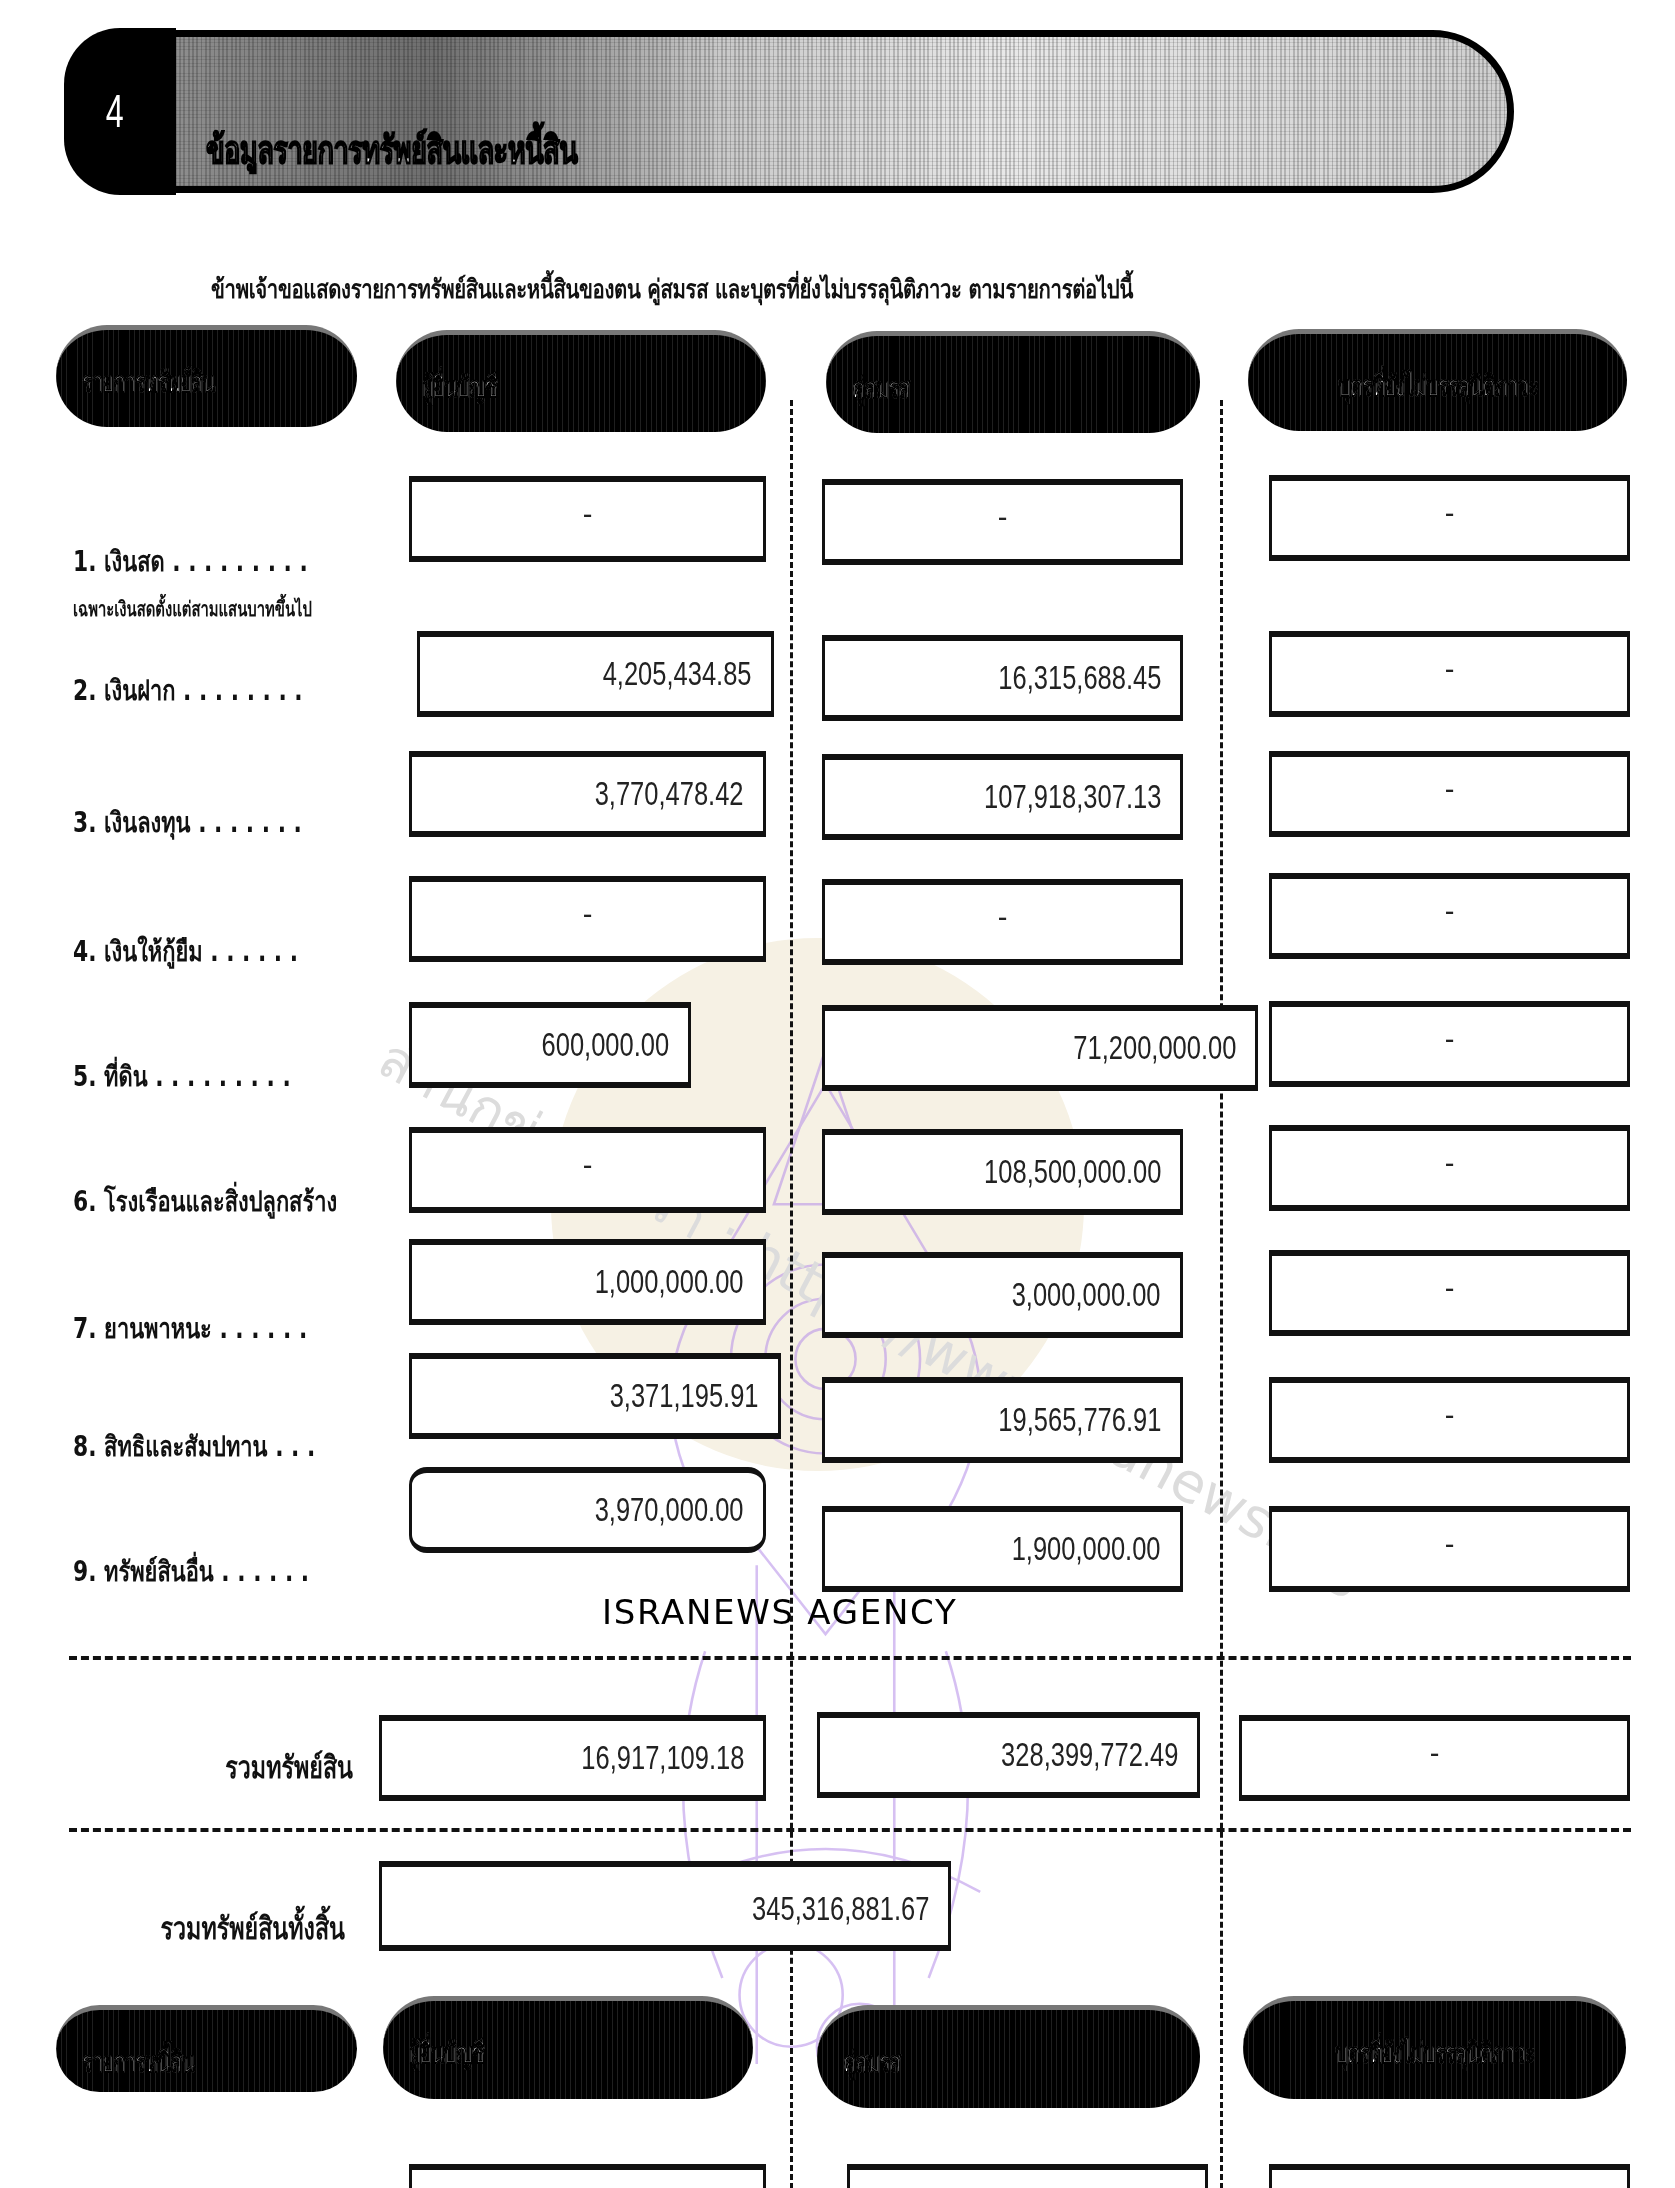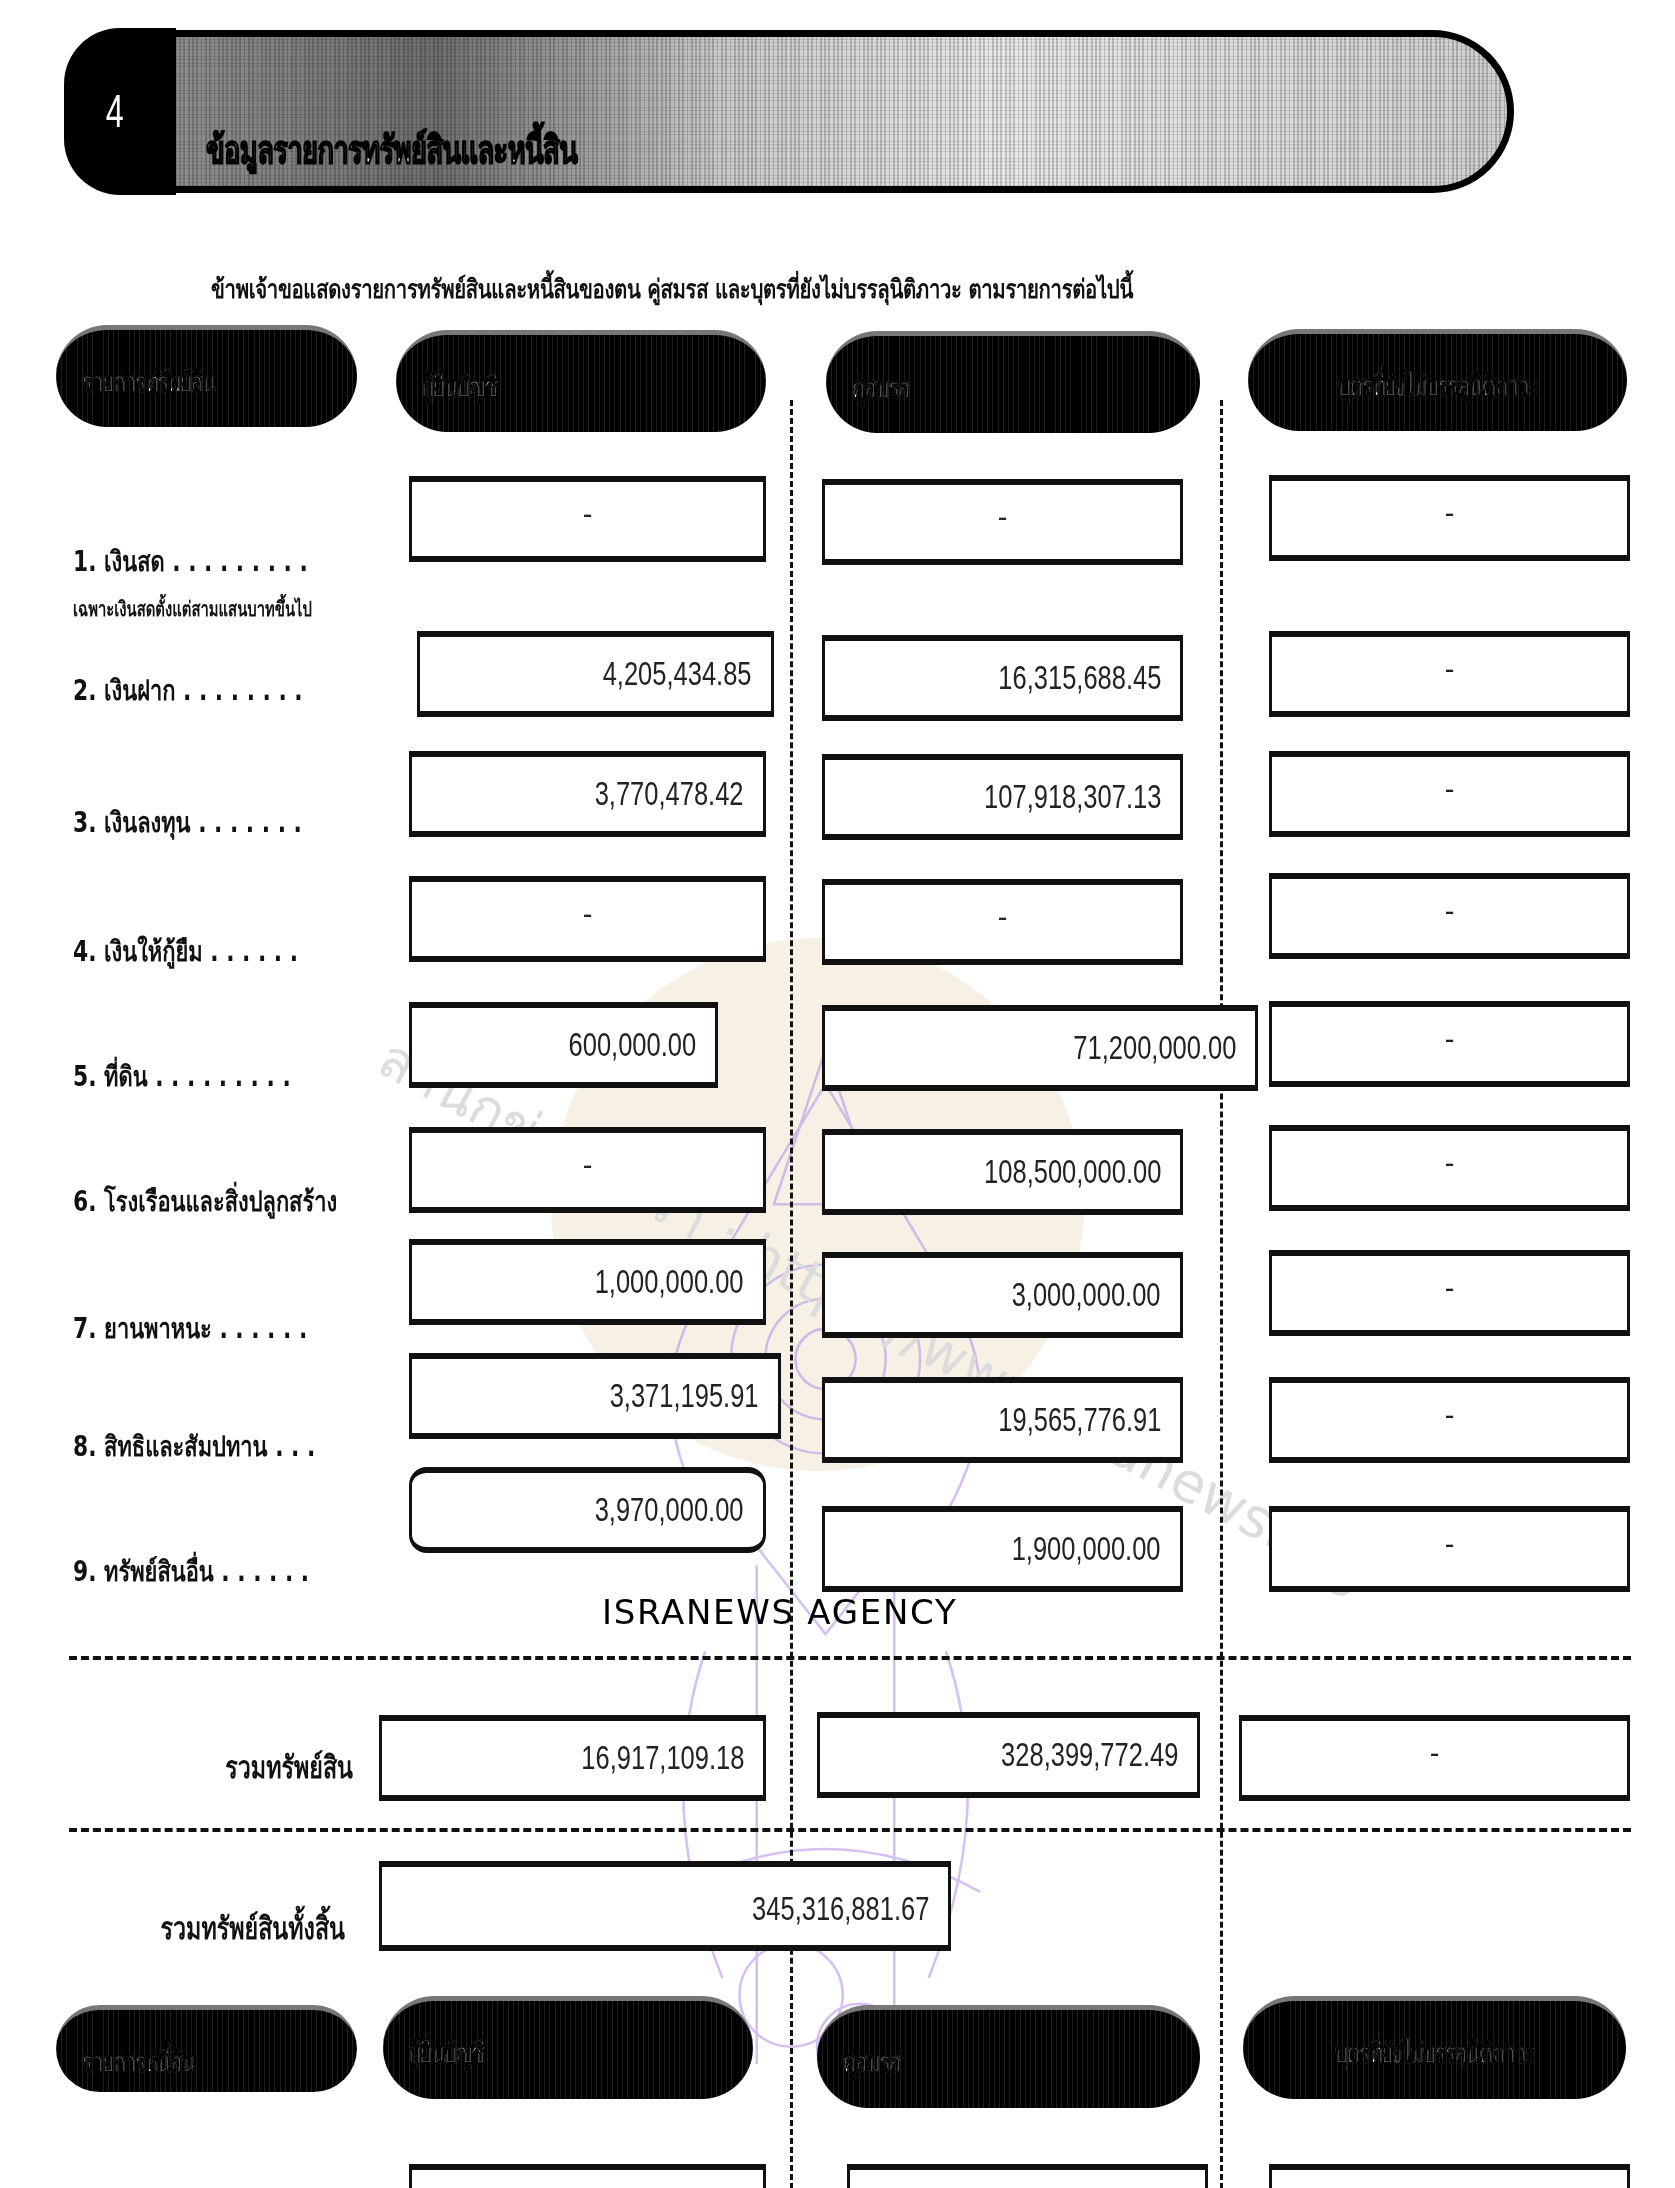--- a/index.html
+++ b/index.html
@@ -140,21 +140,21 @@
     <span class="val">-</span>
   </div>
 <div class="vbox center" style="left:822px; top:879px; width:361px;">
     <span class="val">-</span>
   </div>
 <div class="vbox center" style="left:1269px; top:873px; width:361px;">
     <span class="val">-</span>
   </div>
 
 <div class="rlabel" style="top:1054px;">5. ที่ดิน . . . . . . . . .</div>
-<div class="vbox" style="left:409px; top:1002px; width:309px;">
+<div class="vbox" style="left:409px; top:1002px; width:282px;">
     <span class="val">600,000.00</span>
   </div>
 <div class="vbox" style="left:822px; top:1005px; width:436px;text-align:right;">
     <span class="val">71,200,000.00</span>
   </div>
 <div class="vbox center" style="left:1269px; top:1001px; width:361px;">
     <span class="val">-</span>
   </div>
 
 <div class="rlabel" style="top:1179px;">6. โรงเรือนและสิ่งปลูกสร้าง</div>

